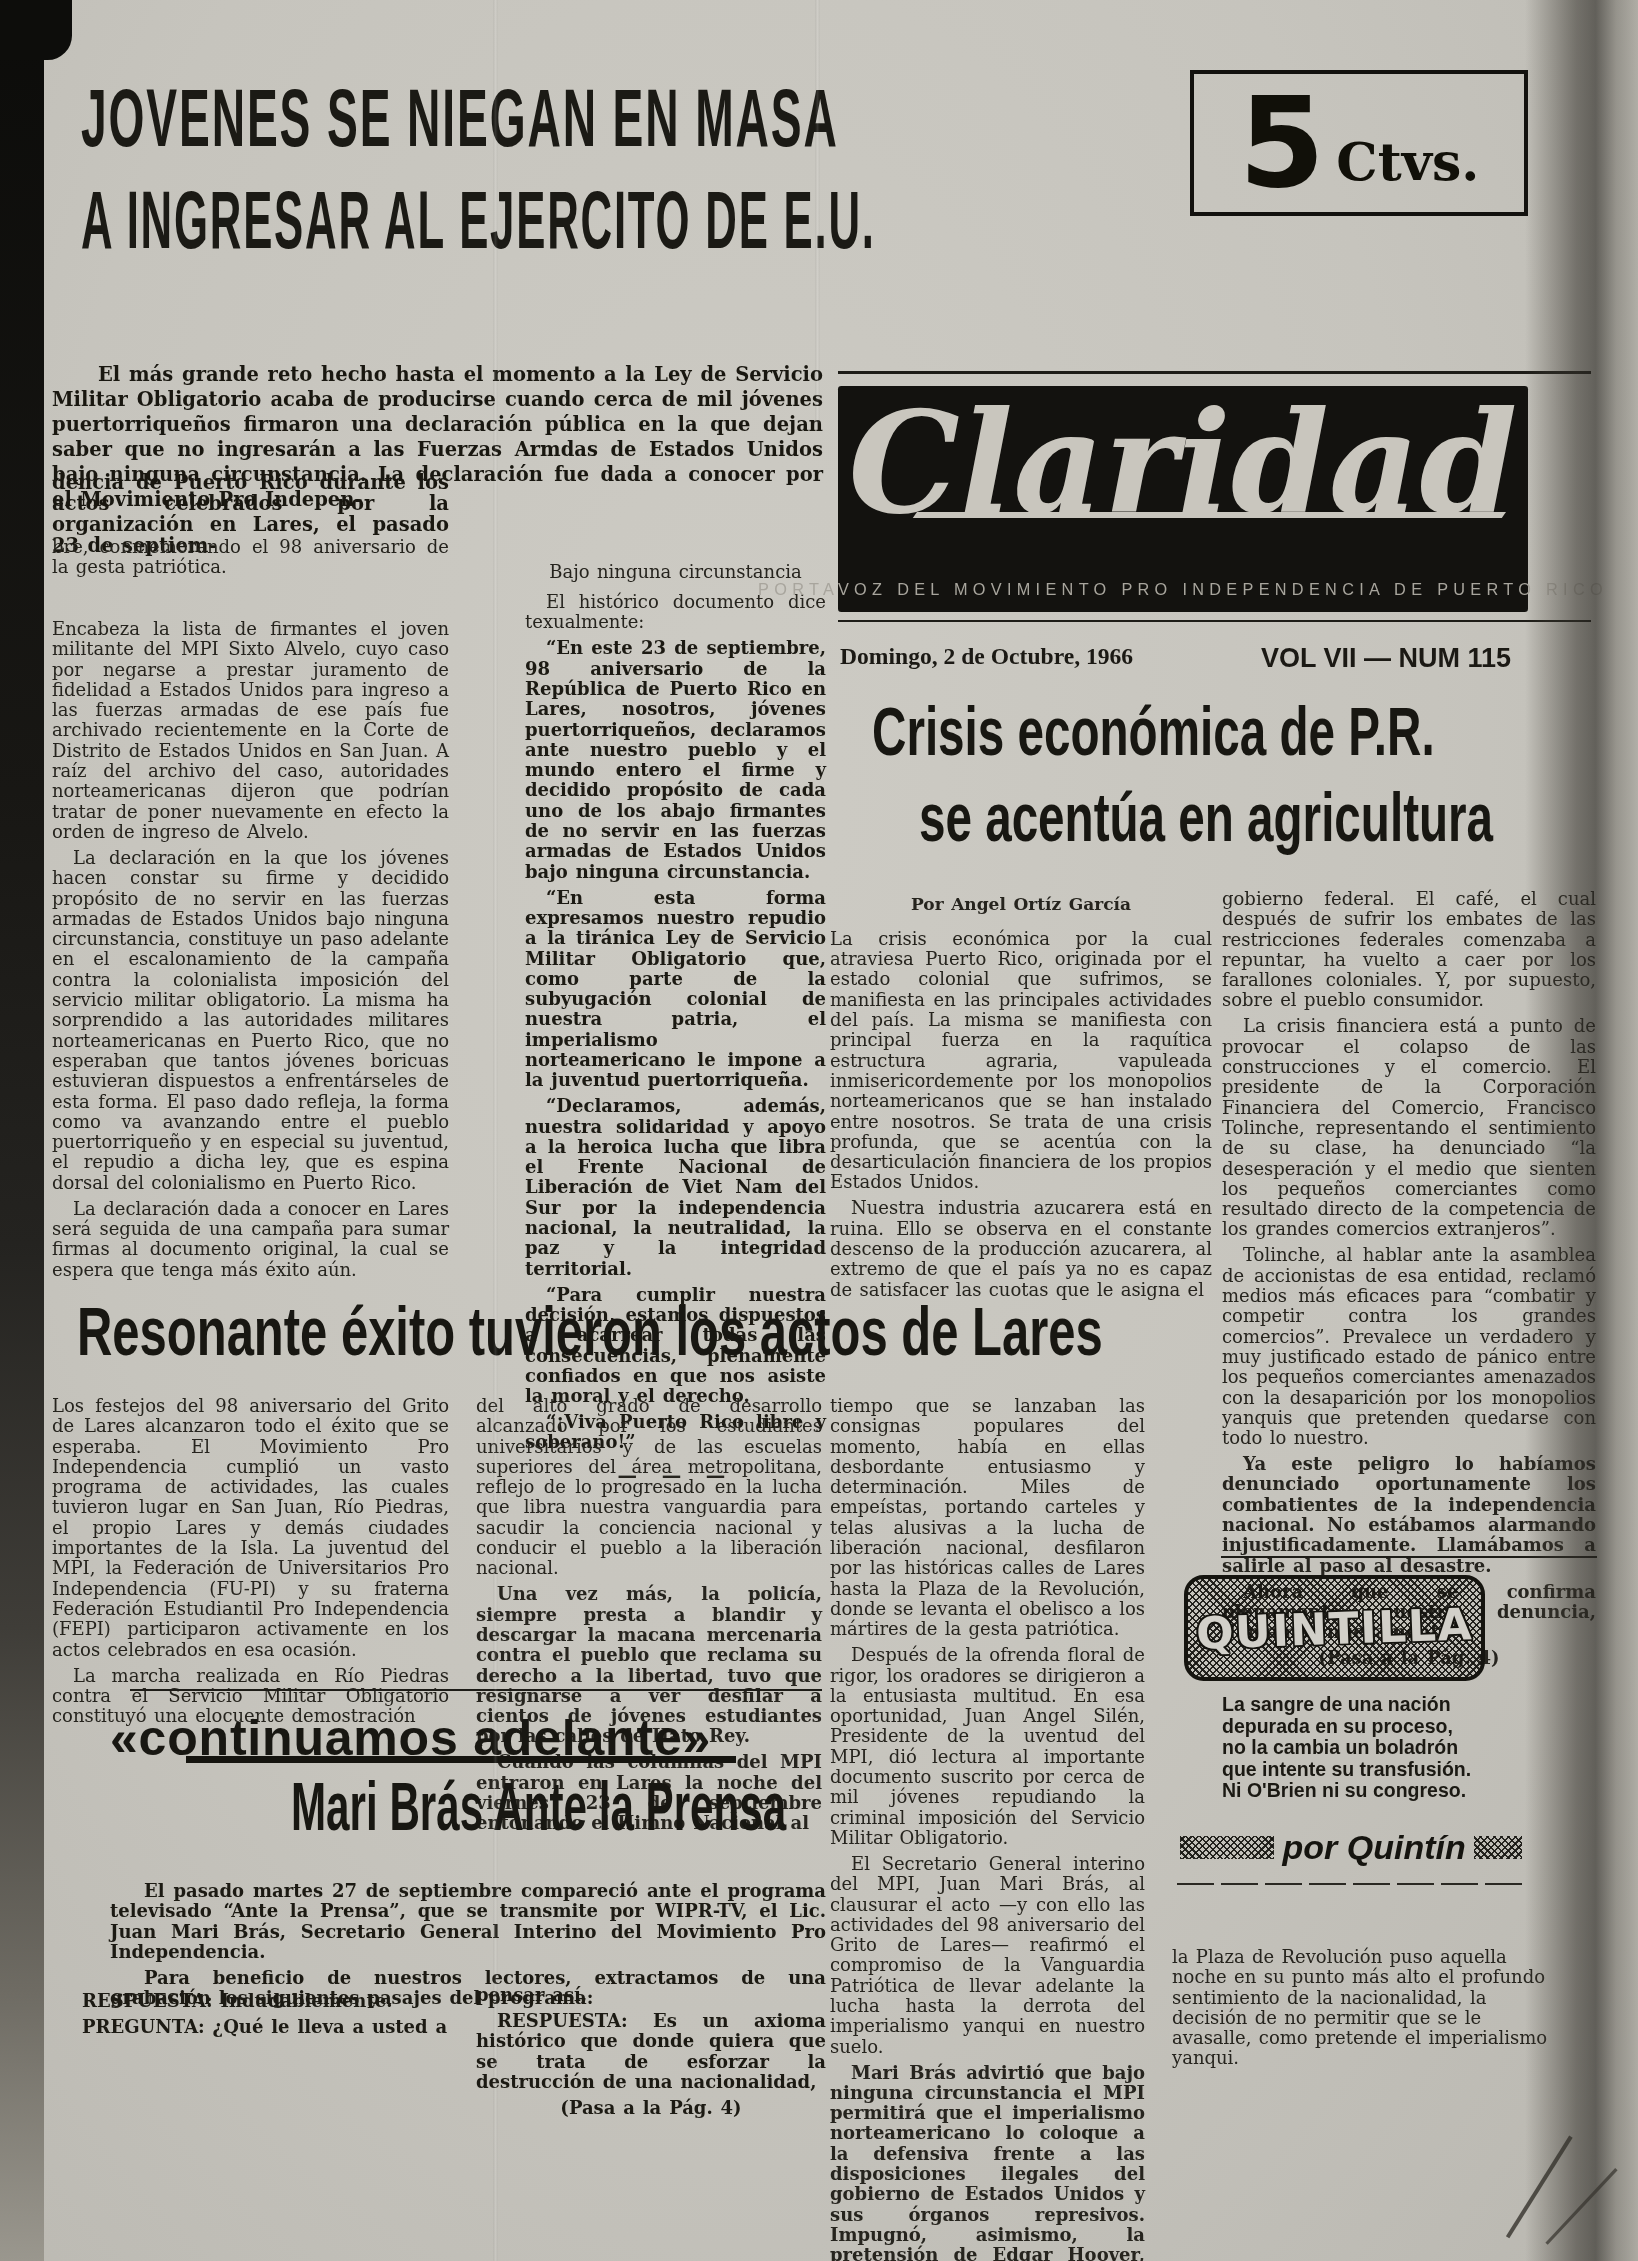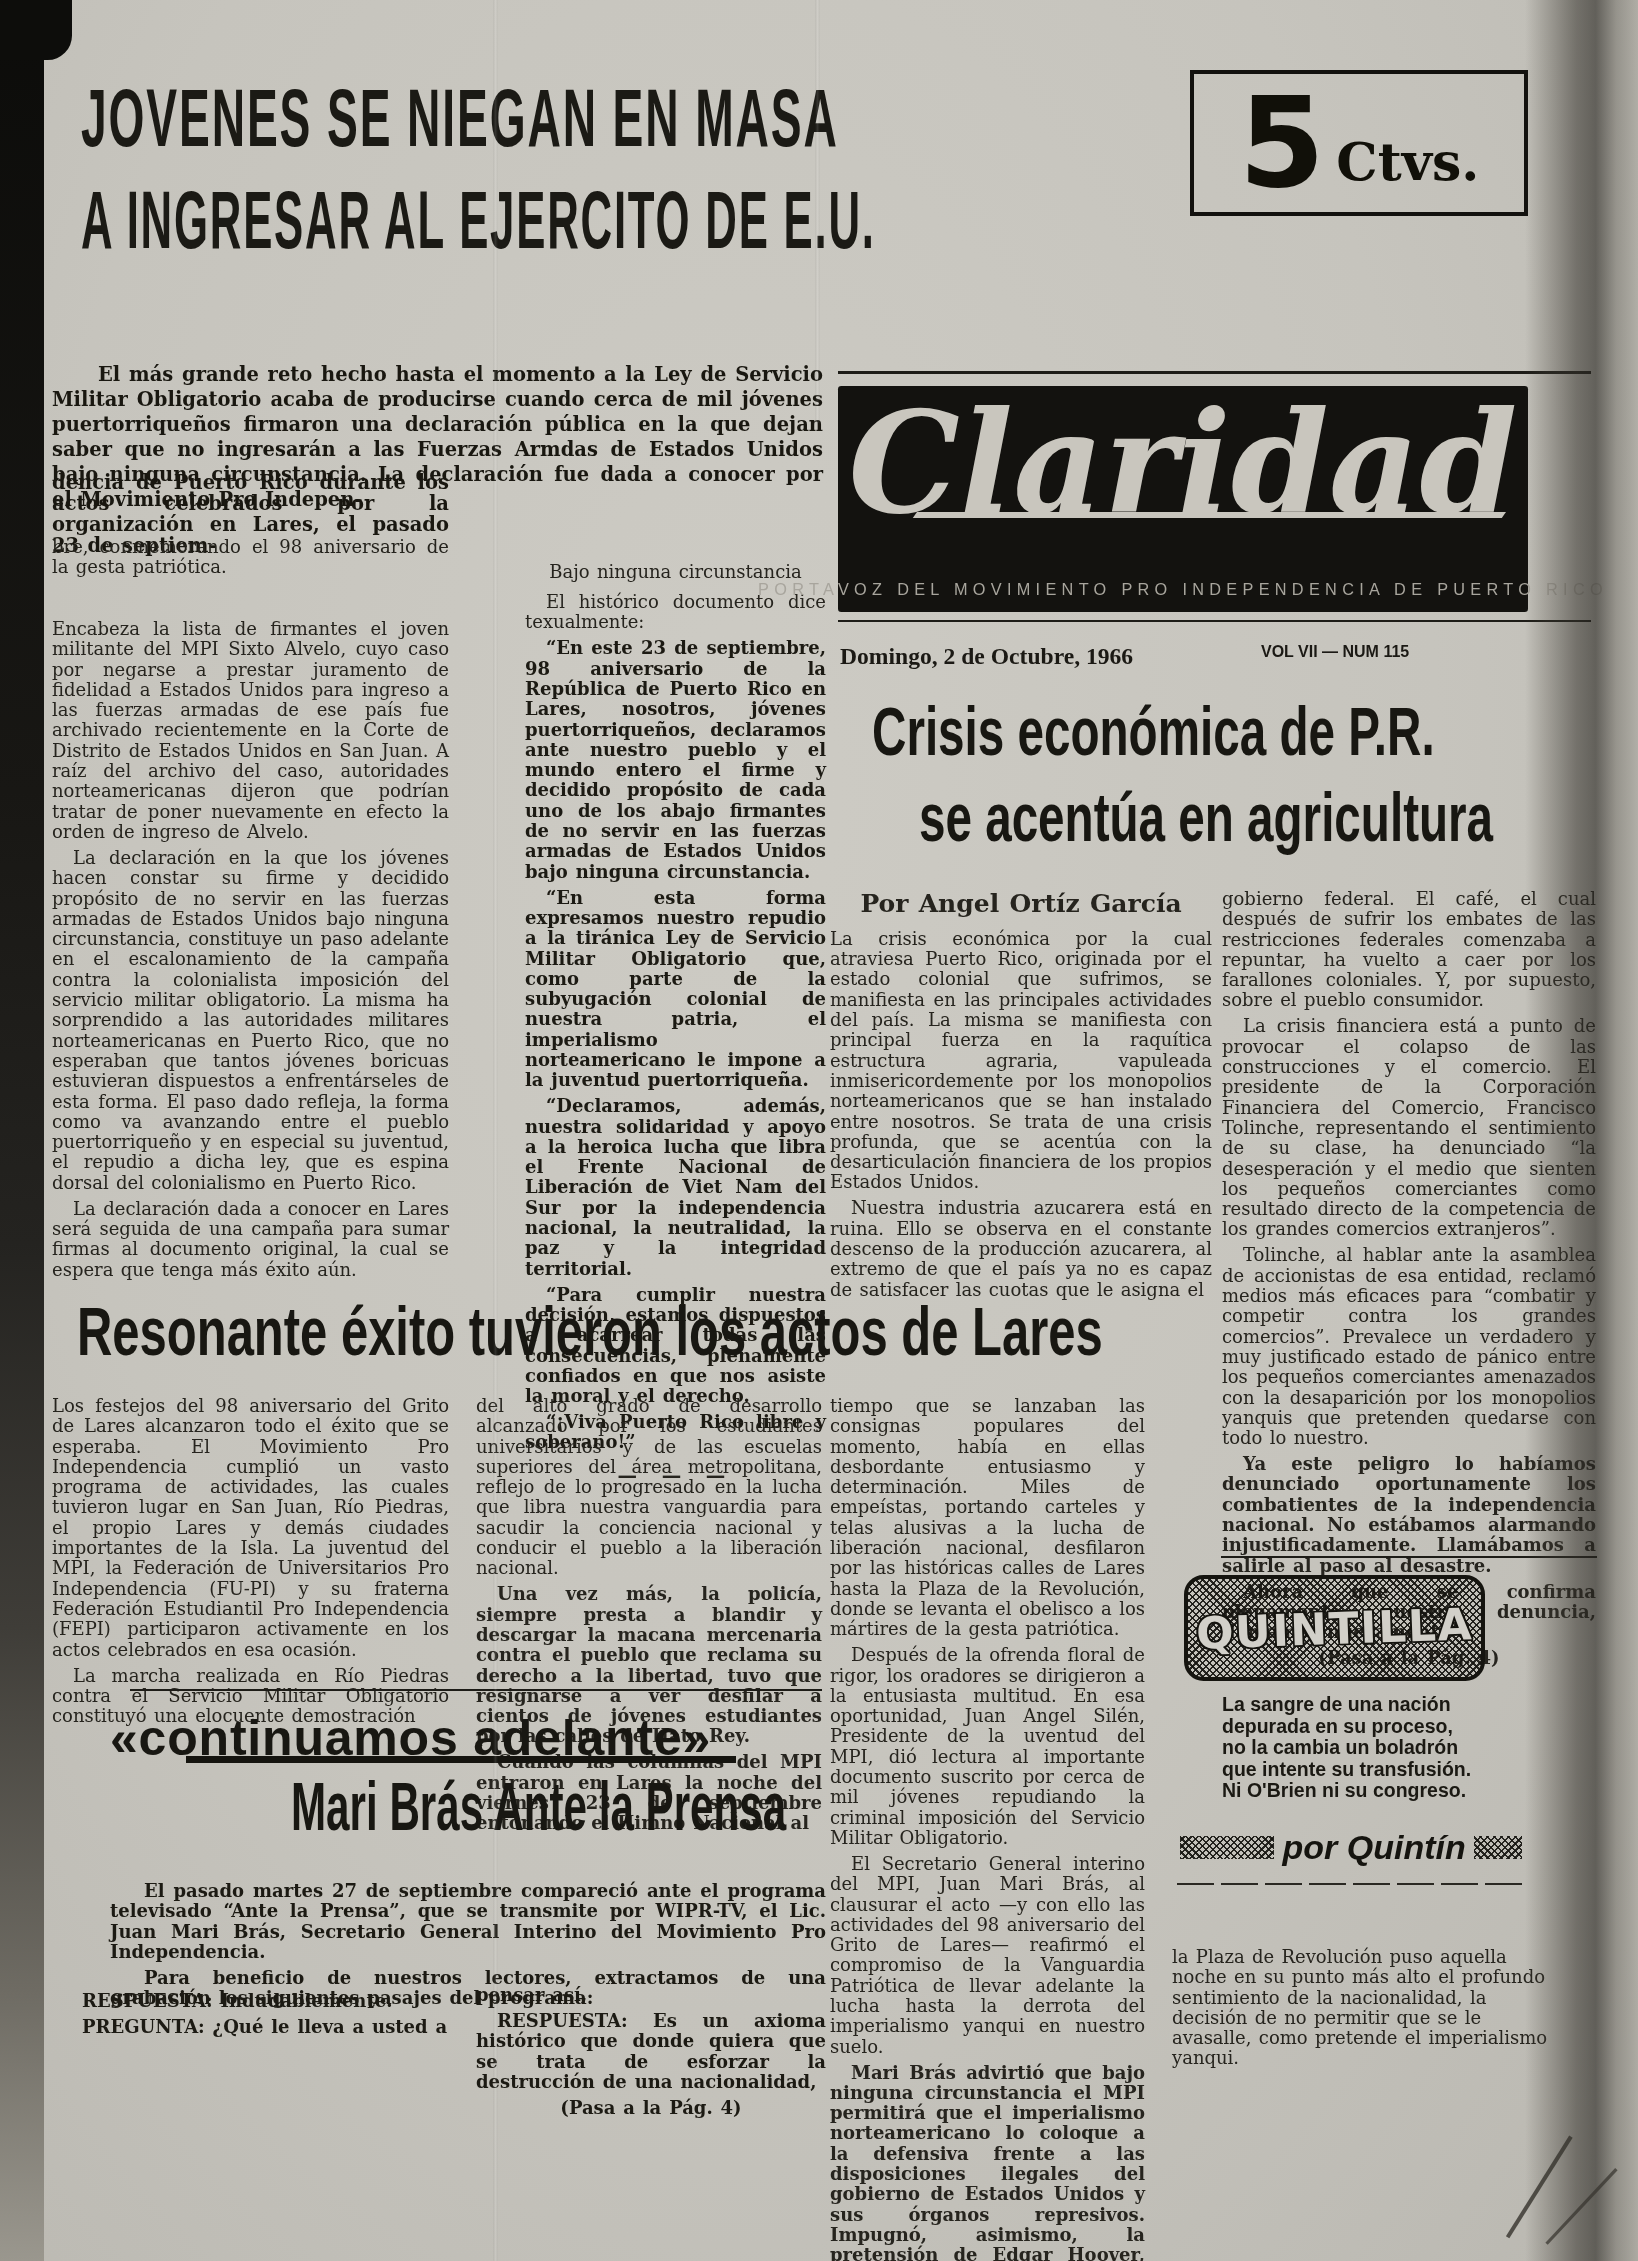--- a/index.html
+++ b/index.html
@@ -50,26 +50,26 @@
   .mast-rule-top{left:838px;top:371px;width:753px;height:3.3px;}
   .mast-box{left:838px;top:386px;width:690px;height:226px;background:#13120f;border-radius:3.3px;
       display:flex;flex-direction:column;align-items:center;z-index:1;}
   .mast-title{font-family:"DejaVu Serif",serif;font-style:italic;font-weight:bold;font-size:140px;
       line-height:.95;color:#c9c6be;margin-top:11.4px;position:relative;}
   .mast-title::after{content:"";position:absolute;left:10%;right:2%;bottom:13px;height:5.7px;background:#c9c6be;transform:skewX(-35deg);}
   .mast-tagline{margin-top:auto;margin-bottom:13px;font-family:"Liberation Sans",sans-serif;font-size:16.3px;
       letter-spacing:5.3px;color:#a8a59d;white-space:nowrap;}
   .mast-rule-bottom{left:838px;top:620px;width:753px;height:2.4px;}
   .mast-date{left:840px;top:643px;font-weight:bold;font-size:23.6px;font-family:"Liberation Serif",serif;color:#1b1914;}
-  .mast-vol{left:1261px;top:643px;font-weight:bold;font-size:16px;font-family:"Liberation Sans",sans-serif;color:#1b1914;}
+  .mast-vol{left:1261px;top:643px;font-weight:bold;font-size:27px;font-family:"Liberation Sans",sans-serif;color:#1b1914;}
   
   .marker-h{font-family:"Liberation Sans",sans-serif;font-weight:700;color:#181712;white-space:nowrap;transform-origin:0 0;}
   .crisis-h1{left:872px;top:692px;font-size:68px;transform:scaleX(.70);}
   .crisis-h2{left:919px;top:778px;font-size:68px;transform:scaleX(.70);}
-  .byline{text-align:center;font-weight:bold;font-size:25px;margin-bottom:14.6px;text-indent:0;}
+  .byline{text-align:center;font-weight:bold;font-size:17px;margin-bottom:14.6px;text-indent:0;}
   .crisis-colL{left:830px;top:854px;width:382px;}
   .crisis-colR{left:1222px;top:849px;width:374px;}
   .crisis-rule{left:1221px;top:1556px;width:376px;height:2.4px;}
   
   .lares-h{left:77px;top:1292px;font-size:68px;transform:scaleX(.72);}
   .lares-c1{left:52px;top:1356px;width:397px;}
   .lares-c2{left:476px;top:1356px;width:346px;}
   .lares-c3{left:830px;top:1356px;width:315px;}
   .sep-rule{left:130px;top:1689px;width:692px;height:2.4px;}
   

